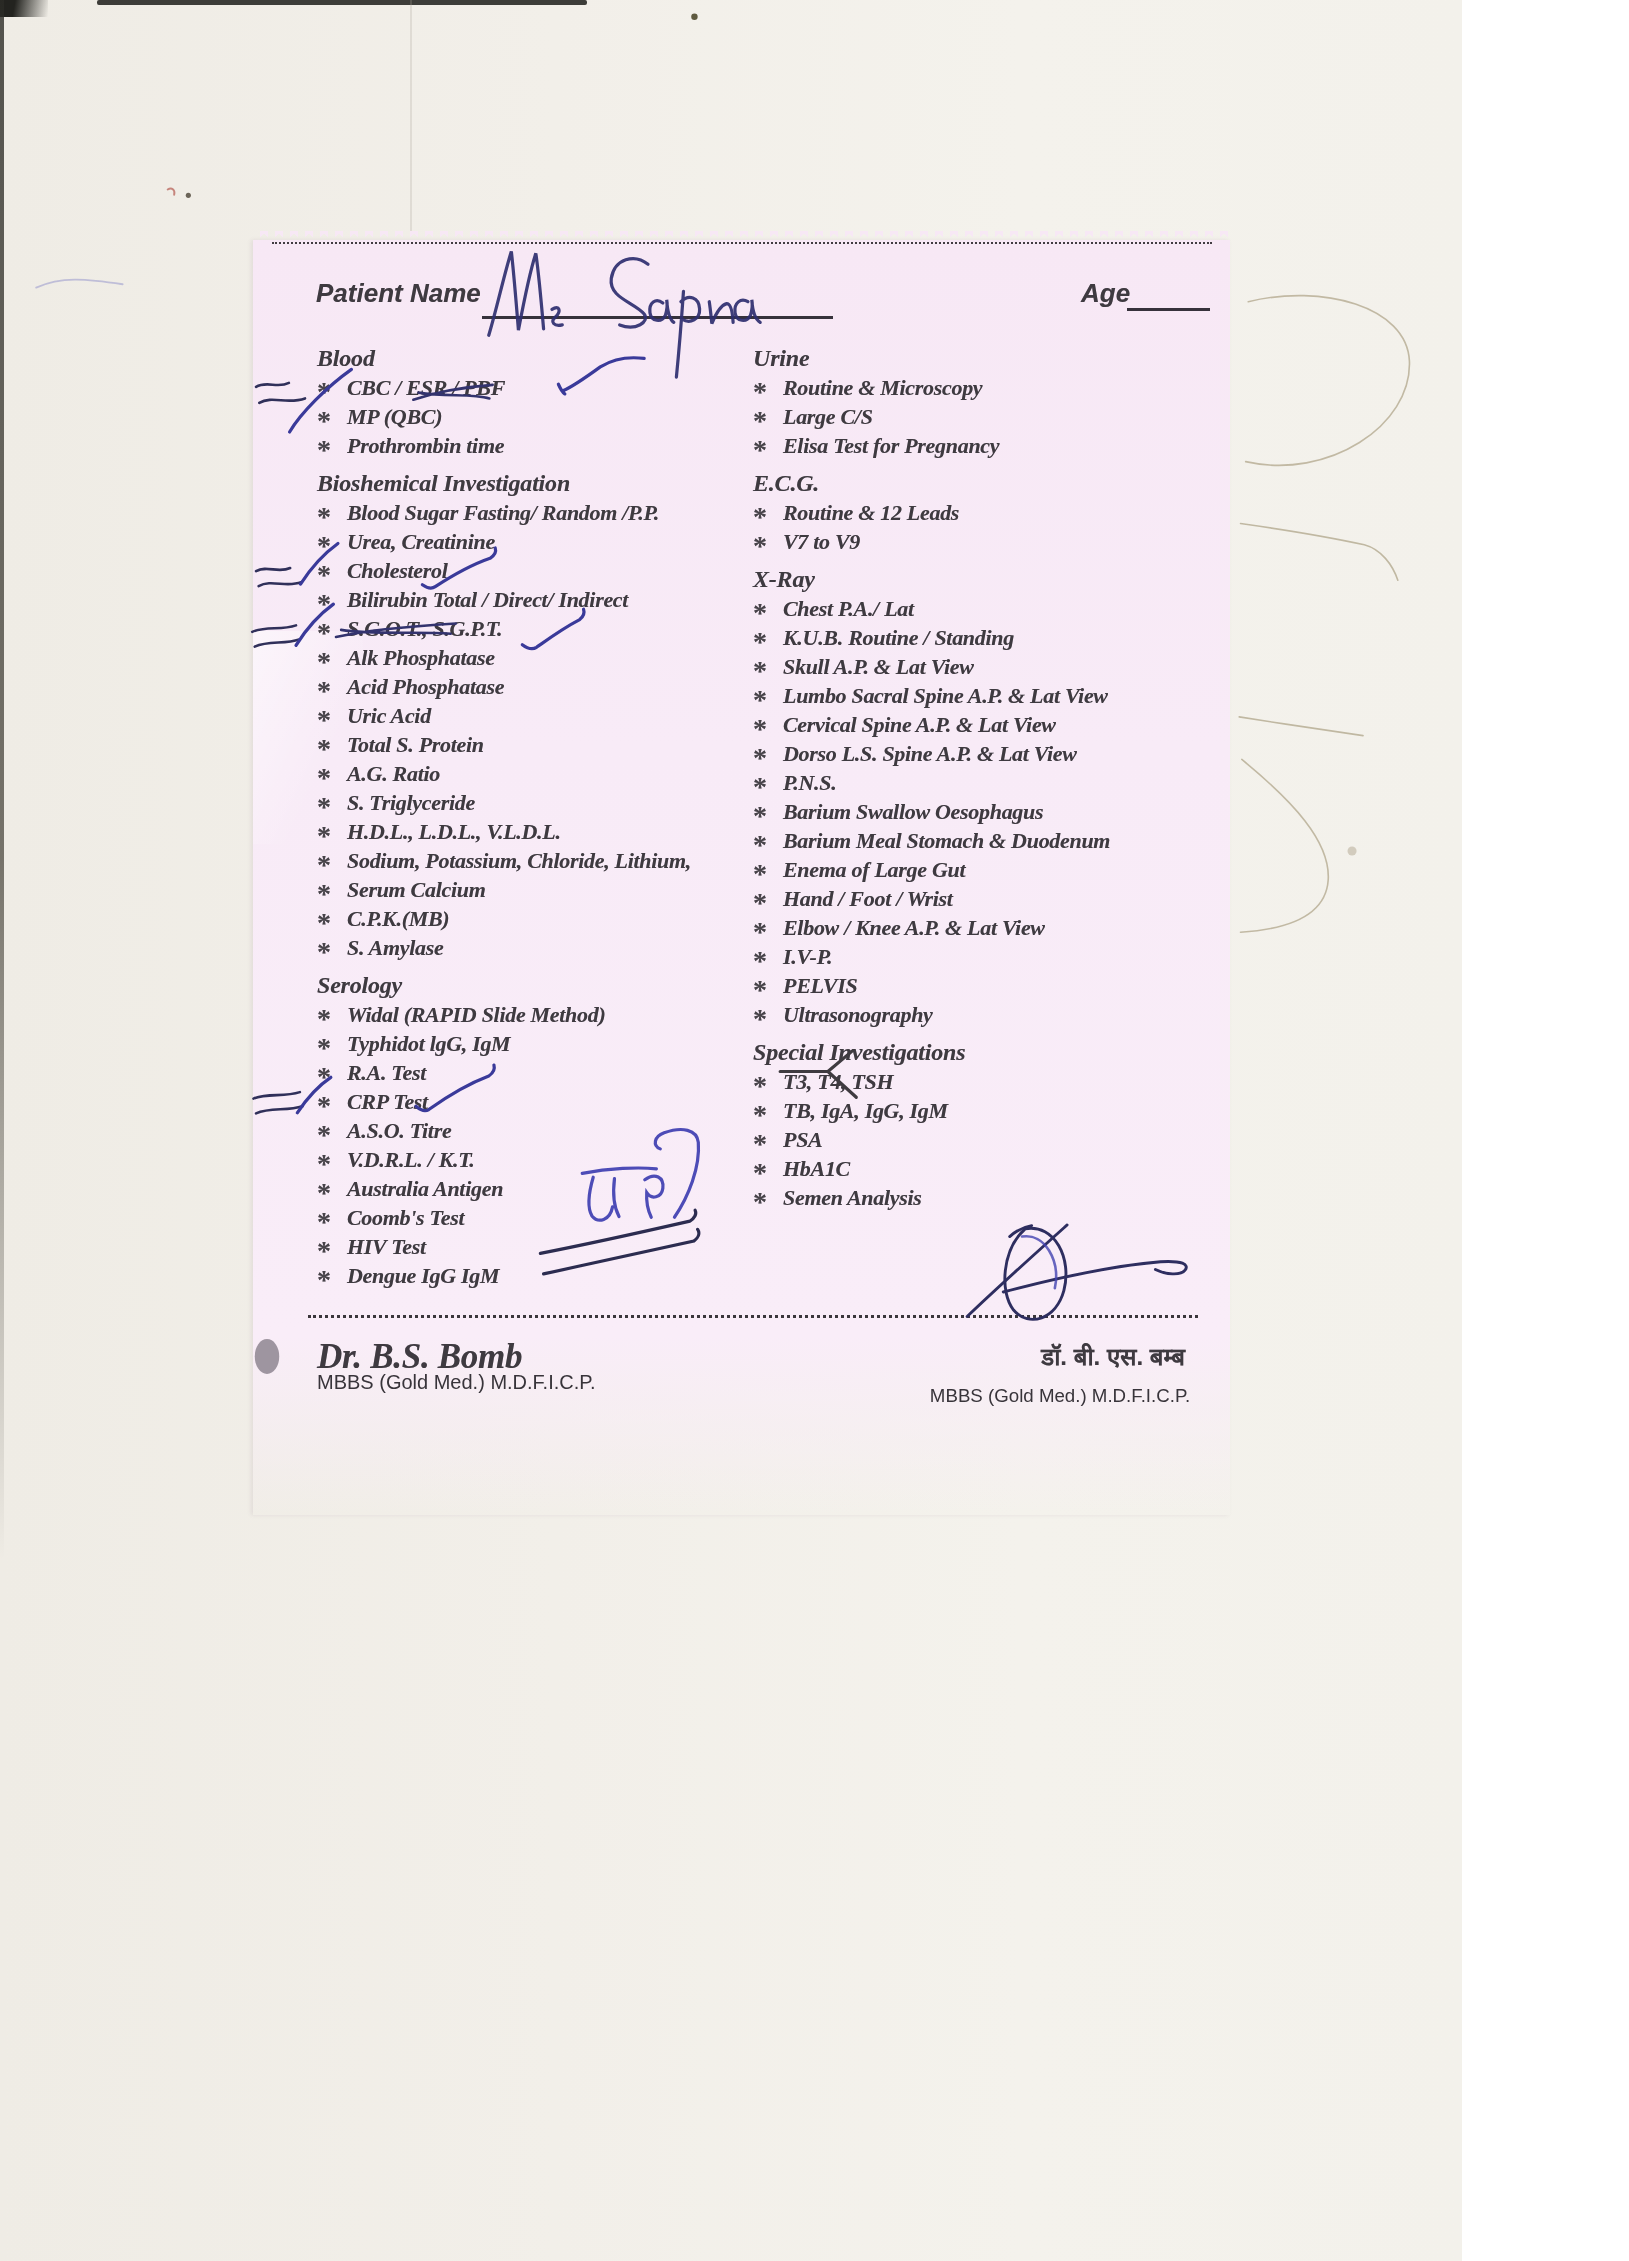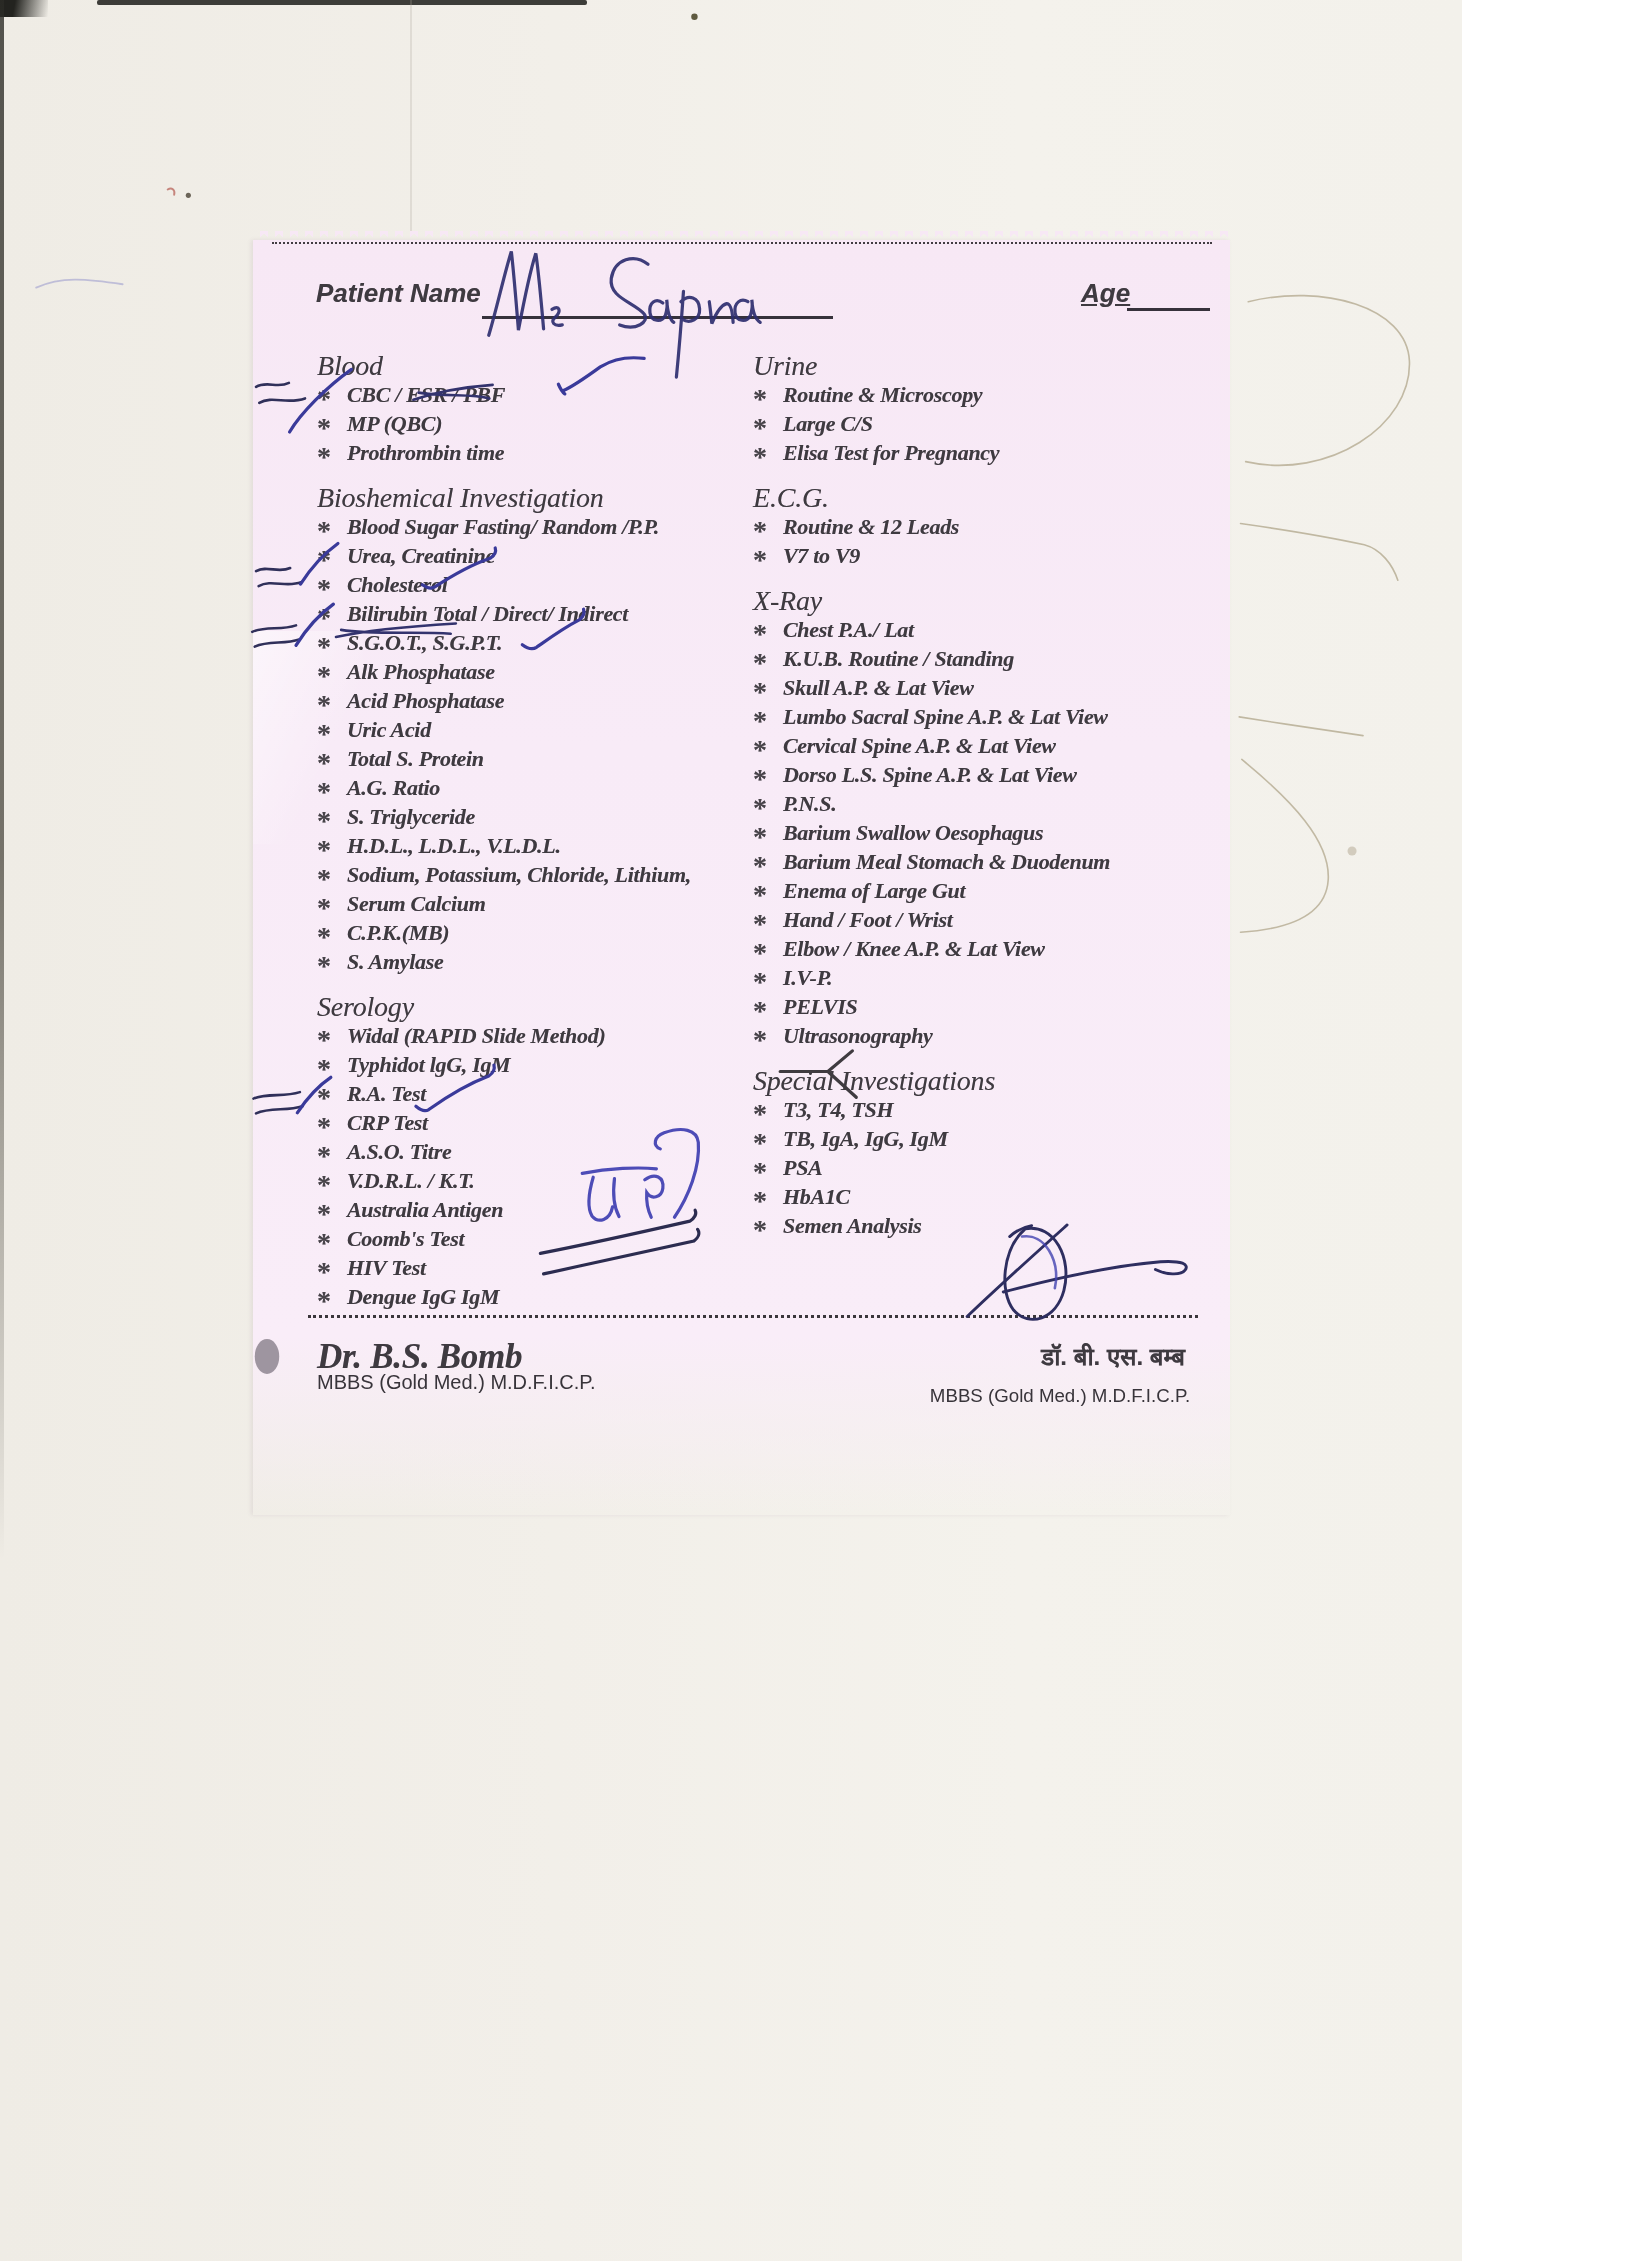--- a/index.html
+++ b/index.html
@@ -21,27 +21,27 @@
     background:linear-gradient(180deg,#f7e8f5 0%,#f8ebf7 40%,#f9edf8 86%,rgba(249,237,248,0) 100%);
     box-shadow:-1.9px 0 3.9px rgba(120,100,120,.12);}
   .fold-light{position:absolute;left:0;top:400px;width:110px;height:213px;
     background:linear-gradient(115deg,rgba(255,255,255,.55),rgba(255,255,255,0) 65%);}
   .dotline-top{position:absolute;left:19.3px;top:11px;width:940px;border-top:2.6px dotted #2e2a2f;opacity:.9;}
   
   .ptxt{color:#3e3a40;text-shadow:0 0 0.6px rgba(62,58,64,.4);}
   .pn-label{position:absolute;left:63px;top:47px;font-family:"Liberation Sans",sans-serif;
     font-weight:bold;font-style:italic;font-size:26px;}
   .age-label{position:absolute;left:828px;top:47px;font-family:"Liberation Sans",sans-serif;
-    font-weight:bold;font-style:italic;font-size:26px;text-decoration:underline;}
+    font-weight:bold;font-style:italic;font-size:26px;}
   .pn-line{position:absolute;left:229px;top:85px;width:351px;border-top:3.2px solid #36323b;}
   .age-line{position:absolute;left:874px;top:77px;width:83px;border-top:3.2px solid #36323b;}
   .col{position:absolute;top:104px;width:426px;}
   .col-left{left:64px;}
   .col-right{left:500px;}
-  .sec-h{font-size:28px;font-weight:normal;font-style:italic;height:29px;line-height:29px;margin-top:16px;letter-spacing:-0.2px;}
+  .sec-h{font-size:24px;font-weight:bold;font-style:italic;height:29px;line-height:29px;margin-top:9px;letter-spacing:-0.2px;}
   .item{display:flex;height:29px;line-height:29px;font-size:22px;font-style:italic;font-weight:600;letter-spacing:-0.3px;white-space:nowrap;}
   .ast{width:30px;flex:0 0 30px;font-style:normal;font-size:28px;line-height:22px;padding-top:7.7px;color:#474349;}
   .brace-block{margin-top:10.3px;margin-bottom:6.4px;padding-left:108px;}
   .brace-line{height:26.4px;line-height:26.4px;font-size:22px;font-style:italic;font-weight:600;letter-spacing:-0.3px;}
   
   .dotline-sep{position:absolute;left:55px;top:1084px;width:890px;border-top:3.9px dotted #3a363b;}
   .doc-name-en{position:absolute;left:64px;top:1106px;font-size:35px;font-weight:bold;font-style:italic;letter-spacing:-0.3px;}
   .doc-cred-en{position:absolute;left:64px;top:1140px;font-family:"Liberation Sans",sans-serif;font-size:20px;color:#38343a;}
   .doc-name-hi{position:absolute;left:664px;top:1108px;width:303px;text-align:right;
     font-family:"Liberation Sans","DejaVu Sans",sans-serif;font-weight:bold;font-size:24px;padding-right:35px;box-sizing:border-box;}

